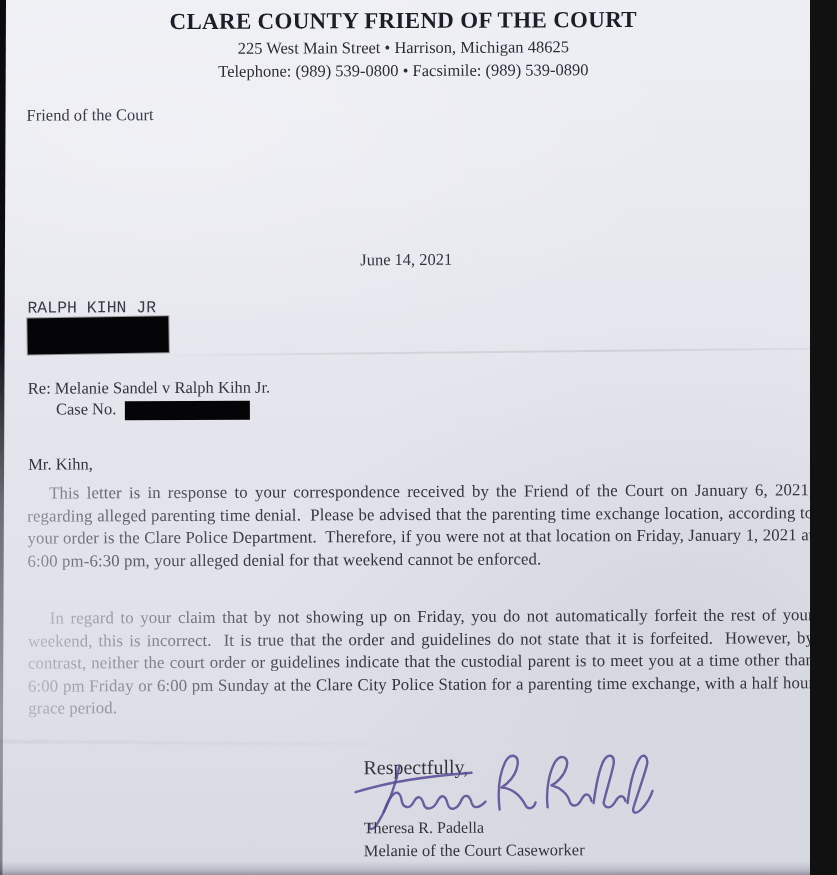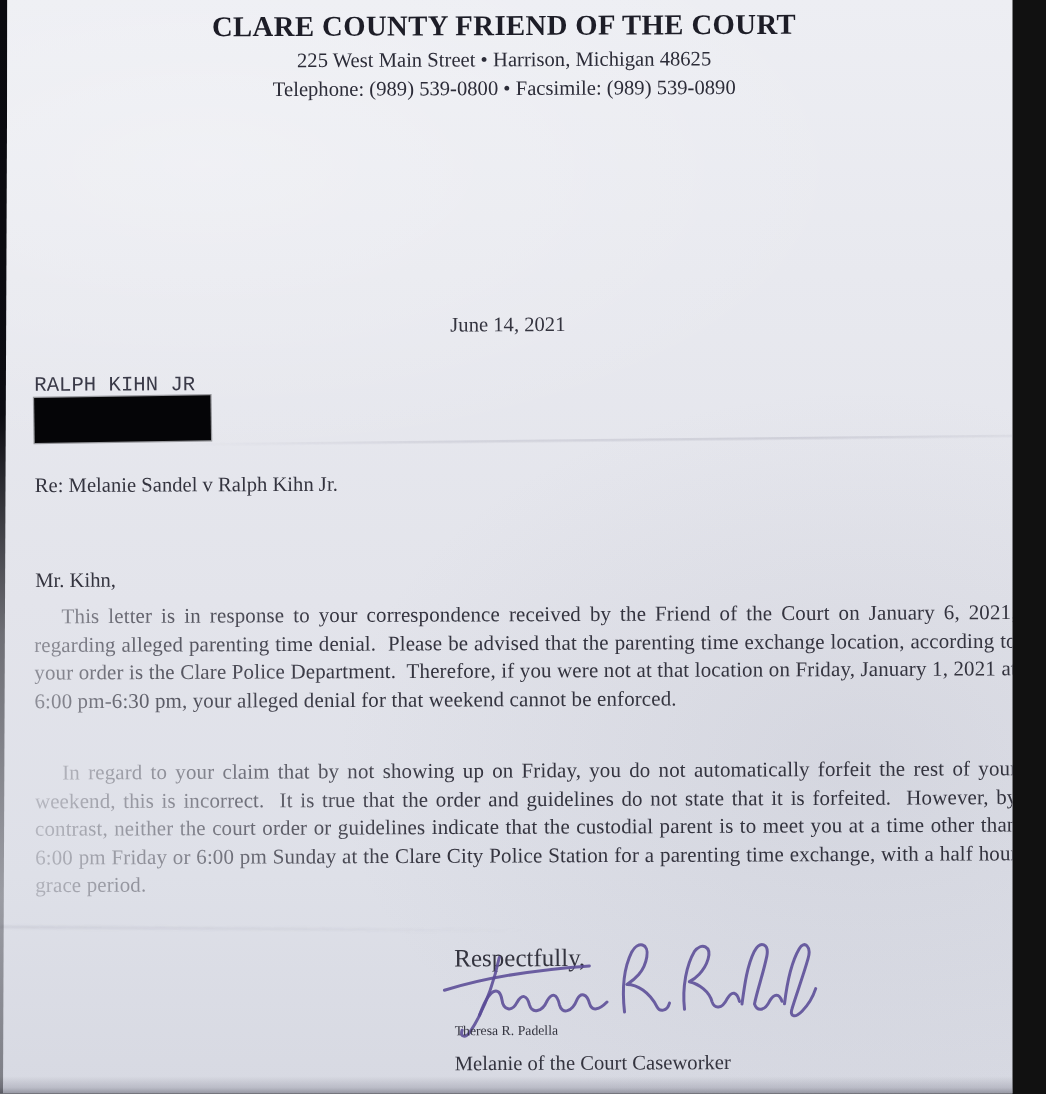--- a/index.html
+++ b/index.html
@@ -61,45 +61,50 @@
     mask-image:linear-gradient(97deg,rgba(0,0,0,0.45) 0%,rgba(0,0,0,0.75) 12%,#000 32%);
   }
   .para2{top:606px;
     -webkit-mask-image:linear-gradient(100deg,rgba(0,0,0,0.22) 0%,rgba(0,0,0,0.48) 14%,rgba(0,0,0,0.85) 30%,#000 42%);
     mask-image:linear-gradient(100deg,rgba(0,0,0,0.22) 0%,rgba(0,0,0,0.48) 14%,rgba(0,0,0,0.85) 30%,#000 42%);
   }
   .valediction{left:362px;top:756px;font-size:20px;}
   .signature-wrap{left:344px;top:748px;width:310px;height:88px;}
   .signature-wrap svg{display:block;width:310px;height:88px;}
   .sig-stroke{fill:none;stroke:#5a4b96;stroke-width:2.4;stroke-linecap:round;stroke-linejoin:round;opacity:0.88;}
-  .signer-name{left:362px;top:819px;font-size:11px;}
+  .signer-name{left:362px;top:819px;font-size:16px;}
   .signer-title{left:362px;top:841px;font-size:16.5px;}
   .sr-only{position:absolute;width:1px;height:1px;overflow:hidden;clip:rect(0 0 0 0);white-space:nowrap;}
 </style>
 </head>
 <body>
 
 <div class="page">
   <div class="content">
 
     <div class="abs letterhead">
       <div class="org-name">CLARE COUNTY FRIEND OF THE COURT</div>
       <div class="addr-line">225 West Main Street • Harrison, Michigan 48625</div>
       <div class="phone-line">Telephone: (989) 539-0800 • Facsimile: (989) 539-0890</div>
     </div>
 
     <div class="abs sender">
+      <div>Friend of the Court</div>
     </div>
 
     <div class="abs date-line">June 14, 2021</div>
 
     <div class="abs recipient-name">RALPH KIHN JR</div>
     <div class="abs redact-address"></div>
 
     <div class="abs re-line">Re: Melanie Sandel v Ralph Kihn Jr.</div>
+    <div class="abs case-line">
+      <span>Case No.</span>
+      <span class="redact-case"></span>
+    </div>
 
     <div class="abs salutation">Mr. Kihn,</div>
 
     <p class="abs body-para para1">This letter is in response to your correspondence received by the Friend of the Court on January 6, 2021, regarding alleged parenting time denial.  Please be advised that the parenting time exchange location, according to your order is the Clare Police Department.  Therefore, if you were not at that location on Friday, January 1, 2021 at 6:00 pm-6:30 pm, your alleged denial for that weekend cannot be enforced.</p>
     <p class="abs body-para para2">In regard to your claim that by not showing up on Friday, you do not automatically forfeit the rest of your weekend, this is incorrect.  It is true that the order and guidelines do not state that it is forfeited.  However, by contrast, neither the court order or guidelines indicate that the custodial parent is to meet you at a time other than 6:00 pm Friday or 6:00 pm Sunday at the Clare City Police Station for a parenting time exchange, with a half hour grace period.</p>
 
     <div class="abs valediction">Respectfully,</div>
 
     <div class="abs signature-wrap">
       <span class="sr-only">Theresa R Padella</span>

